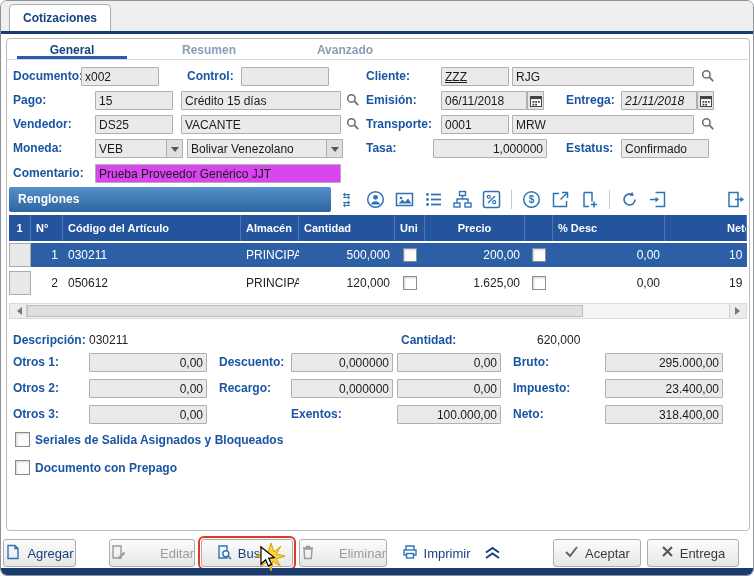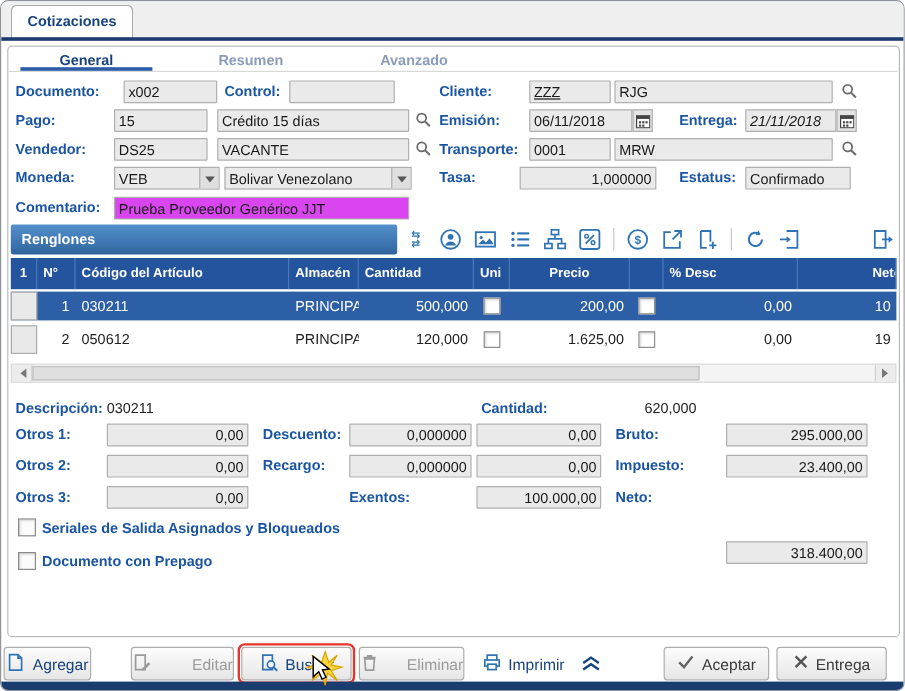--- a/index.html
+++ b/index.html
@@ -59,21 +59,21 @@
   <div class="navyline"></div>
 
   <div class="panelborder"></div>
   <div class="itab on" style="left:15px;width:112px">General</div>
   <div class="itab off" style="left:148px;width:120px">Resumen</div>
   <div class="itab off" style="left:283px;width:122px">Avanzado</div>
   <div class="itabline"></div>
   <div class="itabunder"></div>
 
   <span class="lbl" style="left:12px;top:68px">Documento:</span>
-  <input class="fld" style="left: 102px; top: 66px; width: 78px;" value="x002">
+  <input class="fld" style="left: 80px; top: 66px; width: 78px;" value="x002">
   <span class="lbl" style="left:186px;top:68px">Control:</span>
   <input class="fld" style="left: 240px; top: 66px; width: 88px;" value="">
   <span class="lbl" style="left:365px;top:68px">Cliente:</span>
   <input class="fld" style="left: 440px; top: 66px; width: 68px; text-decoration: underline;" value="ZZZ">
   <input class="fld" style="left: 511px; top: 66px; width: 182px;" value="RJG">
   <button class="mag" style="left:699px;top:68px"><svg width="14" height="14">
         <circle cx="5.4" cy="5.4" r="3.7" fill="none" stroke="#6b6b6b" stroke-width="1.5"></circle>
         <path d="M8.2 8.2l4 4" stroke="#6b6b6b" stroke-width="1.7"></path>
       </svg></button>
 
@@ -319,21 +319,21 @@
   <input class="fld right" style="left: 290px; top: 378px; width: 102px;" value="0,000000">
   <input class="fld right" style="left: 396px; top: 378px; width: 104px;" value="0,00">
   <span class="lbl" style="left:512px;top:380px">Impuesto:</span>
   <input class="fld right" style="left: 604px; top: 378px; width: 118px;" value="23.400,00">
 
   <span class="lbl" style="left:12px;top:406px">Otros 3:</span>
   <input class="fld right" style="left: 88px; top: 404px; width: 118px;" value="0,00">
   <span class="lbl" style="left:290px;top:406px">Exentos:</span>
   <input class="fld right" style="left: 396px; top: 404px; width: 104px;" value="100.000,00">
   <span class="lbl" style="left:512px;top:406px">Neto:</span>
-  <input class="fld right" style="left: 604px; top: 404px; width: 118px; margin-top: 46px;" value="318.400,00">
+  <input class="fld right" style="left: 604px; top: 404px; width: 118px;" value="318.400,00">
 
   <span class="cb" style="left:14px;top:431px"></span>
   <span class="lbl" style="left:34px;top:432px">Seriales de Salida Asignados y Bloqueados</span>
   <span class="cb" style="left:14px;top:459px"></span>
   <span class="lbl" style="left:34px;top:460px">Documento con Prepago</span>
 
   <button class="btn btn-blue" style="left:2px;width:73px">
     <span><svg width="16" height="16">
           <path d="M3 1.5h7l3 3v10H3z" fill="none" stroke="#2E74B5" stroke-width="1.4"></path>
           <path d="M10 1.5v3h3" fill="none" stroke="#2E74B5" stroke-width="1.4"></path>

